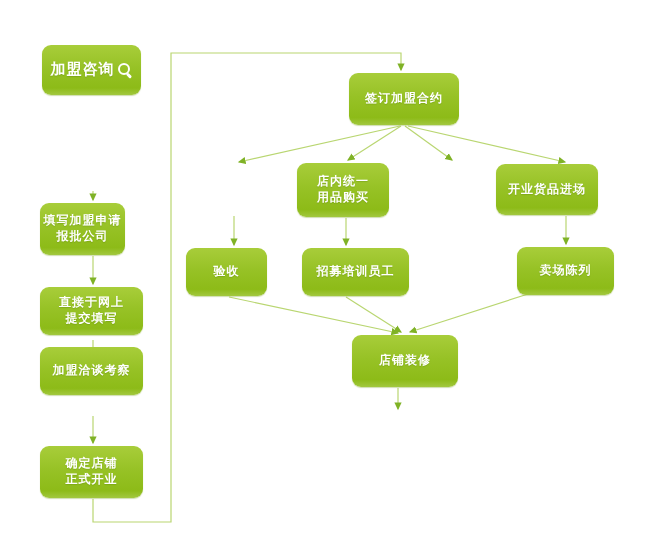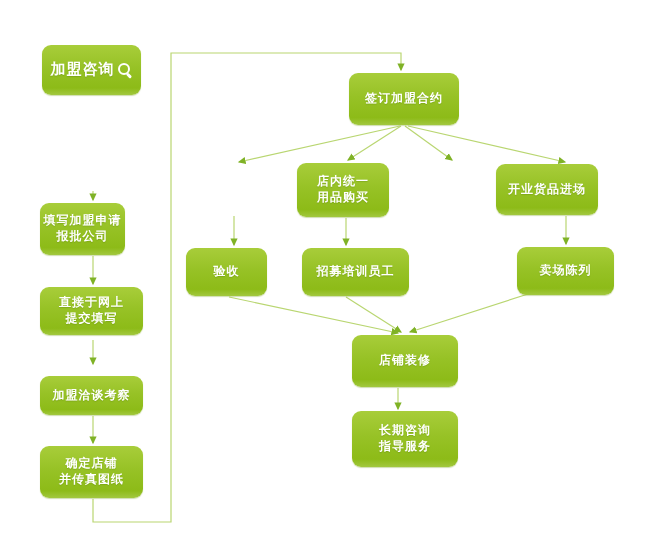--- a/index.html
+++ b/index.html
@@ -90,26 +90,26 @@
   </div>
 
   <div class="node" style="left:40px;top:203px;width:85px;height:52px">
     <span class="label">填写加盟申请
 报批公司</span>
   </div>
   <div class="node" style="left:40px;top:287px;width:103px;height:48px">
     <span class="label">直接于网上
 提交填写</span>
   </div>
-  <div class="node" style="left:40px;top:376px;width:103px;height:39px">
+  <div class="node" style="left:40px;top:347px;width:103px;height:48px">
     <span class="label">加盟洽谈考察</span>
   </div>
   <div class="node" style="left:40px;top:446px;width:103px;height:52px">
     <span class="label">确定店铺
-并传真图纸</span>
+正式开业</span>
   </div>
 
   <div class="node" style="left:349px;top:73px;width:110px;height:52px">
     <span class="label">签订加盟合约</span>
   </div>
 
   <div class="node" style="left:297px;top:163px;width:92px;height:54px">
     <span class="label">店内统一
 用品购买</span>
   </div>
@@ -123,18 +123,14 @@
   <div class="node" style="left:302px;top:248px;width:107px;height:48px">
     <span class="label">招募培训员工</span>
   </div>
   <div class="node" style="left:517px;top:247px;width:97px;height:48px">
     <span class="label">卖场陈列</span>
   </div>
 
   <div class="node" style="left:352px;top:335px;width:106px;height:52px">
     <span class="label">店铺装修</span>
   </div>
-  <div class="node" style="left:352px;top:411px;width:106px;height:56px">
-    <span class="label">长期咨询
-指导服务</span>
-  </div>
 
 </div>
 
 </body></html>

